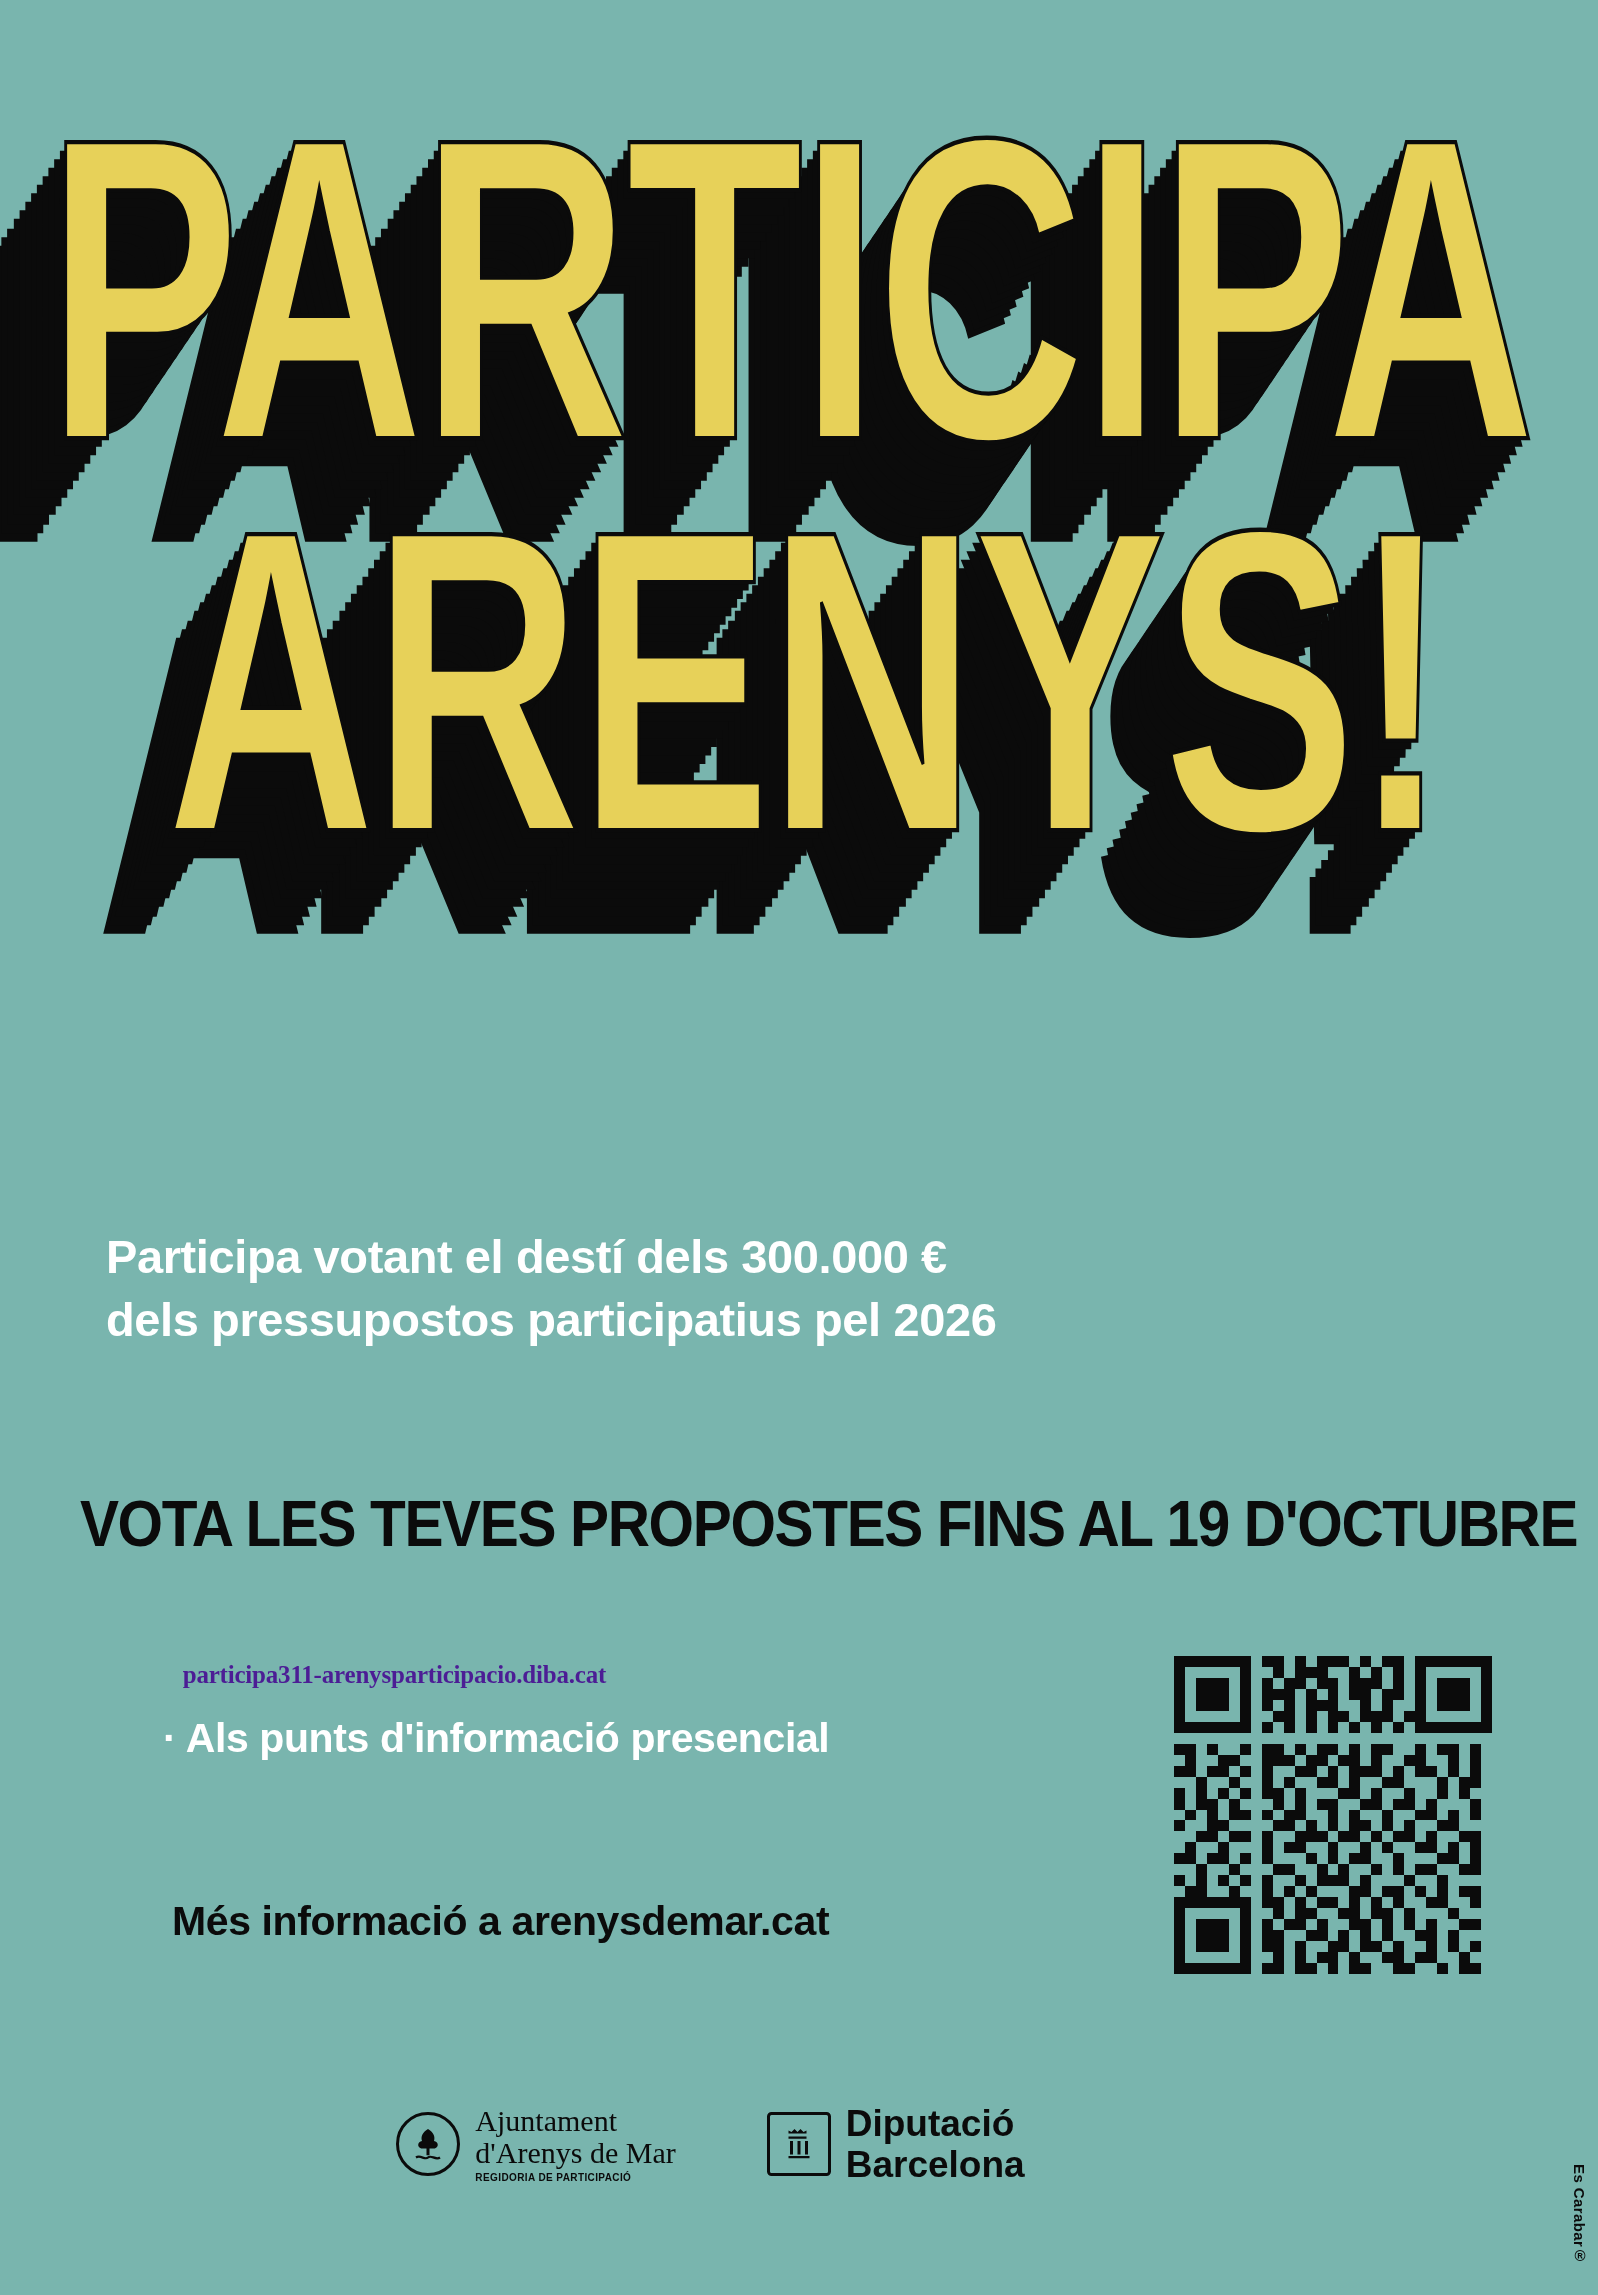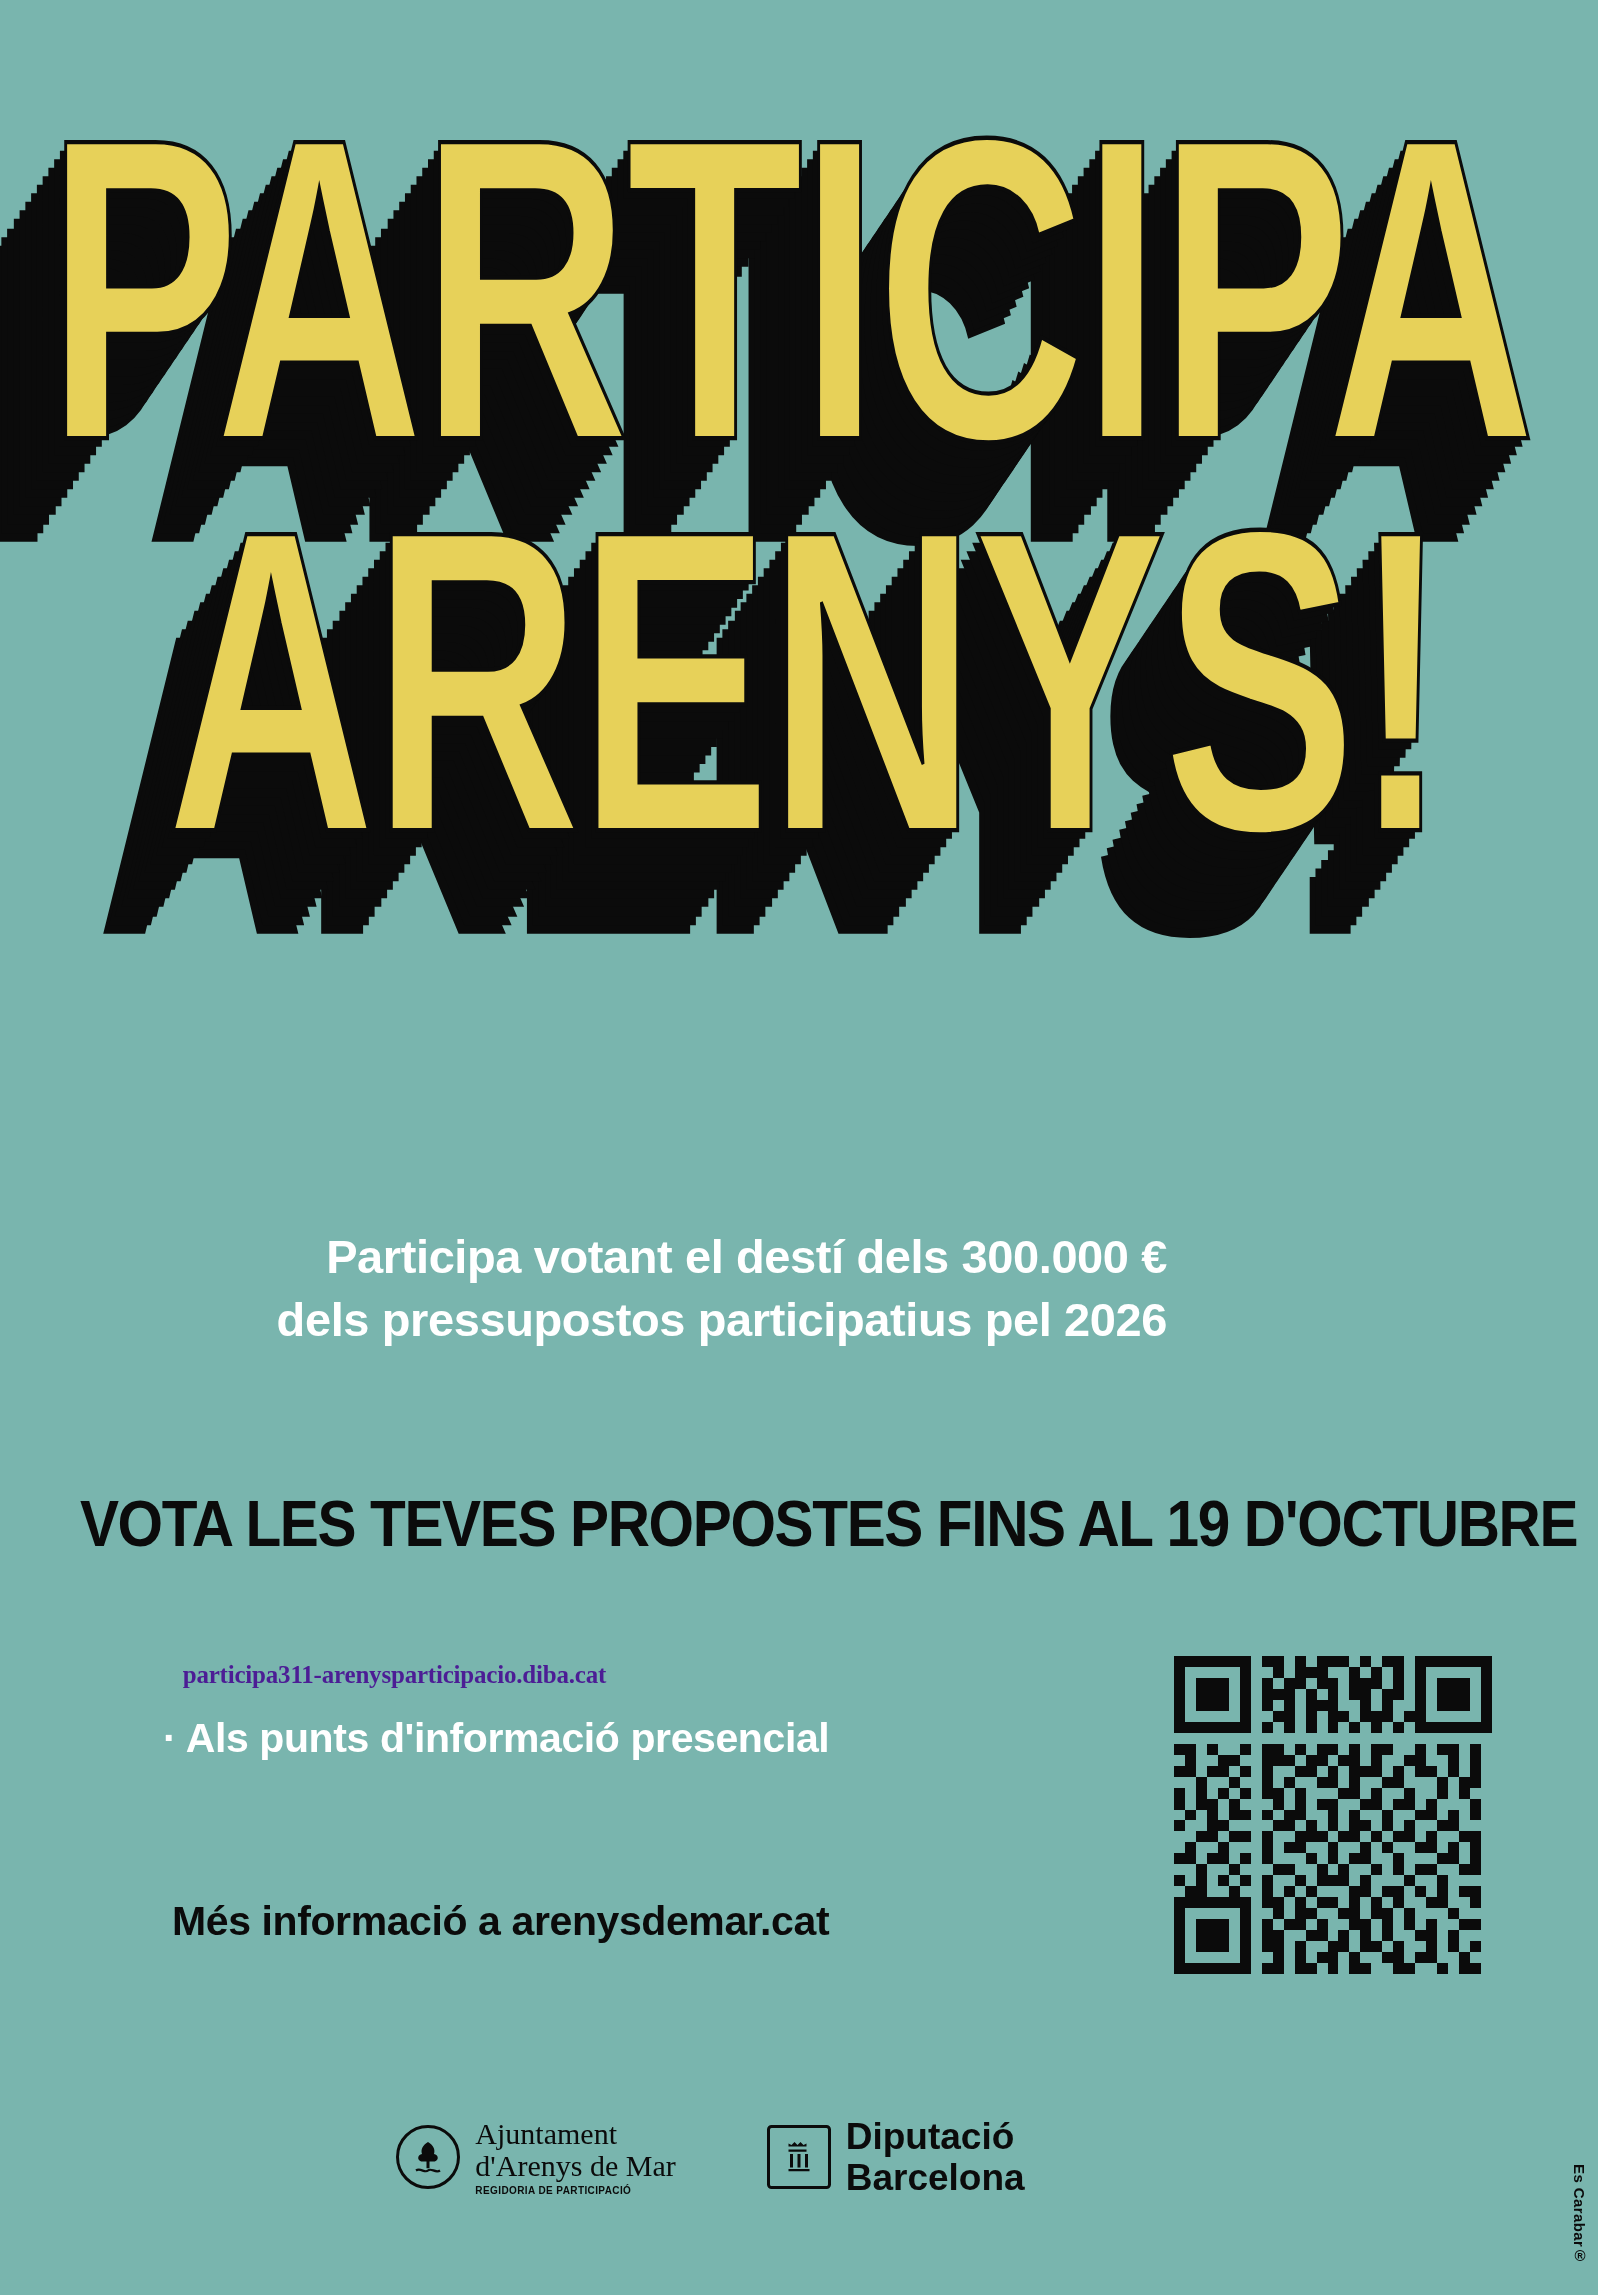--- a/index.html
+++ b/index.html
@@ -65,21 +65,21 @@
       -61px 61px 0 #0b0b0b, -67px 67px 0 #0b0b0b, -73px 73px 0 #0b0b0b;
     -webkit-text-stroke: 3px #0b0b0b;
   }
 
   
   .subhead {
     position: absolute;
     left: 0;
     top: 1225px;
     width: 1273px;
-    text-align: right;
+    text-align: left;
     color: #ffffff;
     font-size: 47px;
     font-weight: bold;
     line-height: 1.35;
     letter-spacing: -0.4px;
     padding: 0 106px;
     box-sizing: border-box;
   }
   .subhead div { white-space: nowrap; }
 
@@ -152,21 +152,20 @@
   
   .footer {
     position: absolute;
     left: 0;
     top: 2103px;
     width: 1421px;
     display: flex;
     justify-content: center;
     align-items: center;
     gap: 91px;
-    margin-top: 13px;
   }
   .logo-group {
     display: flex;
     align-items: center;
     gap: 15px;
     color: #0b0b0b;
   }
   .logo-mark {
     width: 64px;
     height: 64px;

